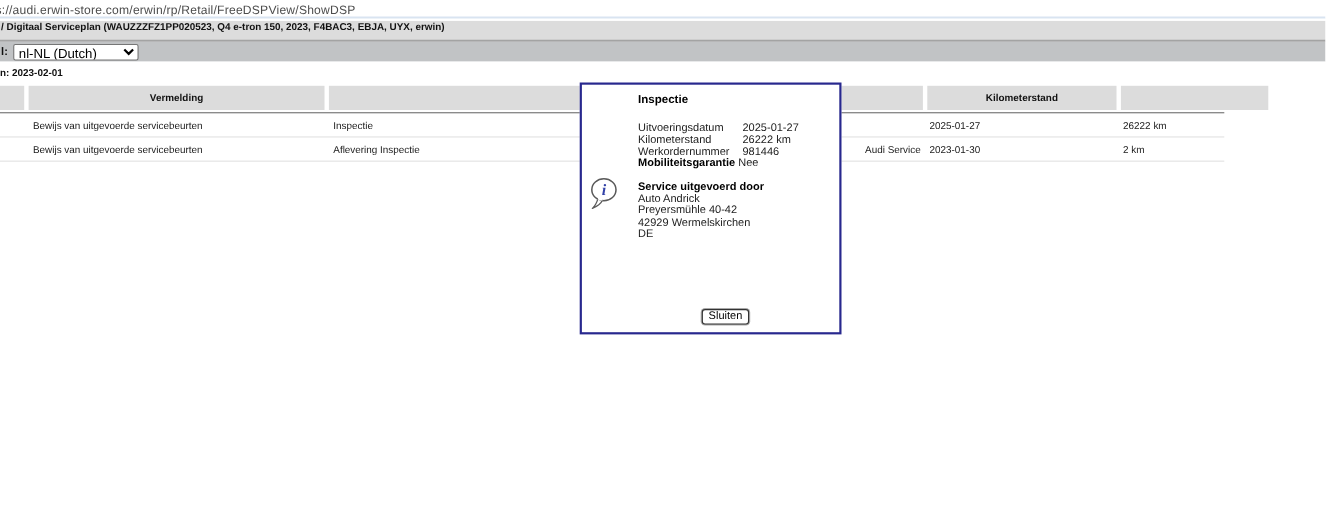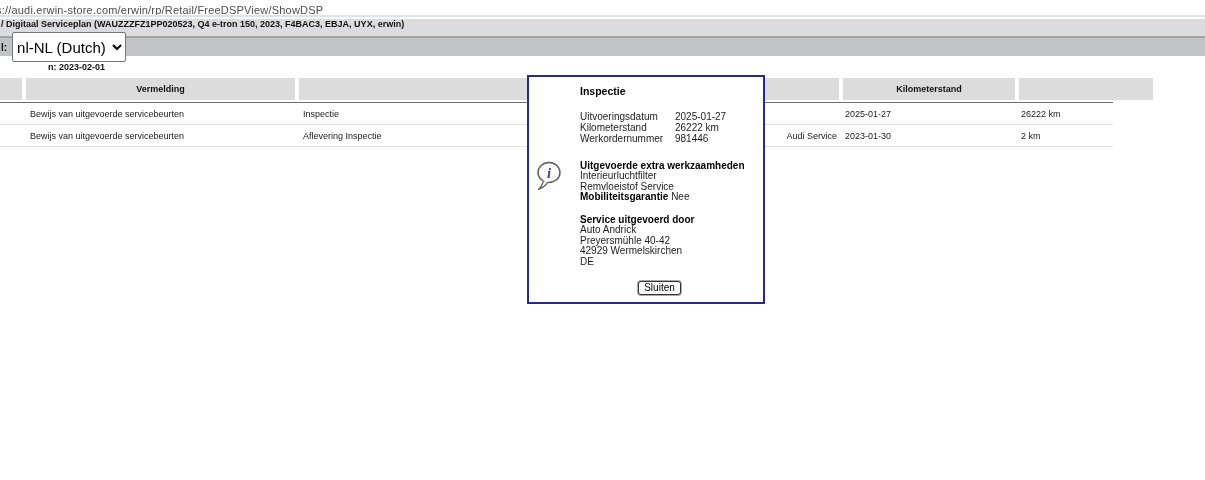--- a/index.html
+++ b/index.html
@@ -12,26 +12,26 @@
                  font-size:11px; color:#4d4d4d; letter-spacing:.2px; }
   .blue-line { height:2px; background:#d9e4f1; }
   .gap-white { height:2px; background:#fff; }
   .titlebar { height:17px; background:#dcdcdc; display:flex; align-items:flex-start;
               white-space:nowrap; overflow:hidden; }
   .titlebar span { font-size:9px; font-weight:bold; color:#111; padding-left:1px; }
   .dark-line { height:2px; background:#a3a3a3; }
   .selectbar { height:18px; background:#c1c3c5; display:flex; align-items:center;
                white-space:nowrap; }
   .selectbar .lbl { font-size:10px; font-weight:bold; color:#111; padding-left:1px; }
-  .selectbar select { margin-left:5px; width:114px; height:30px; font-size:15px;
+  .selectbar select { margin-left:5px; width:114px; height:15px; font-size:12px;
                       font-family:"Liberation Sans", sans-serif; border:1px solid #767676;
                       border-radius:2px; background:#fff; color:#000; }
   .dateline { height:22px; background:#fff; }
   .dateline span { display:inline-block; padding-top:5px; font-size:9px;
-                   font-weight:bold; color:#111;padding-left:48px; }
+                   font-weight:bold; color:#111; }
 
   
   .tbl { width:1113px; }
   .tbl-row { display:grid;
              grid-template-columns:22px 269px 261px 275px 172px 134px 1fr;
              column-gap:4px; }
   .tbl-head { height:22px; }
   .tbl-head .cell { background:#dcdcdc; font-size:9px; font-weight:bold; color:#111;
                     display:flex; align-items:center; justify-content:center;
                     overflow:hidden; white-space:nowrap; }
@@ -141,25 +141,20 @@
     </div>
     <div class="dlg-field">
       <span class="fl">Kilometerstand</span>
       <span class="fv">26222 km</span>
     </div>
     <div class="dlg-field">
       <span class="fl">Werkordernummer</span>
       <span class="fv">981446</span>
     </div>
 
-    <div class="sec-extra">
-      <div class="dlg-heading">Uitgevoerde extra werkzaamheden</div>
-      <div>Interieurluchtfilter</div>
-      <div>Remvloeistof Service</div>
-    </div>
 
     <div class="sec-mobility">
       <span class="dlg-heading">Mobiliteitsgarantie</span>
       <span>Nee</span>
     </div>
 
     <div class="sec-performed">
       <div class="dlg-heading">Service uitgevoerd door</div>
       <div>Auto Andrick</div>
       <div>Preyersmühle 40-42</div>

